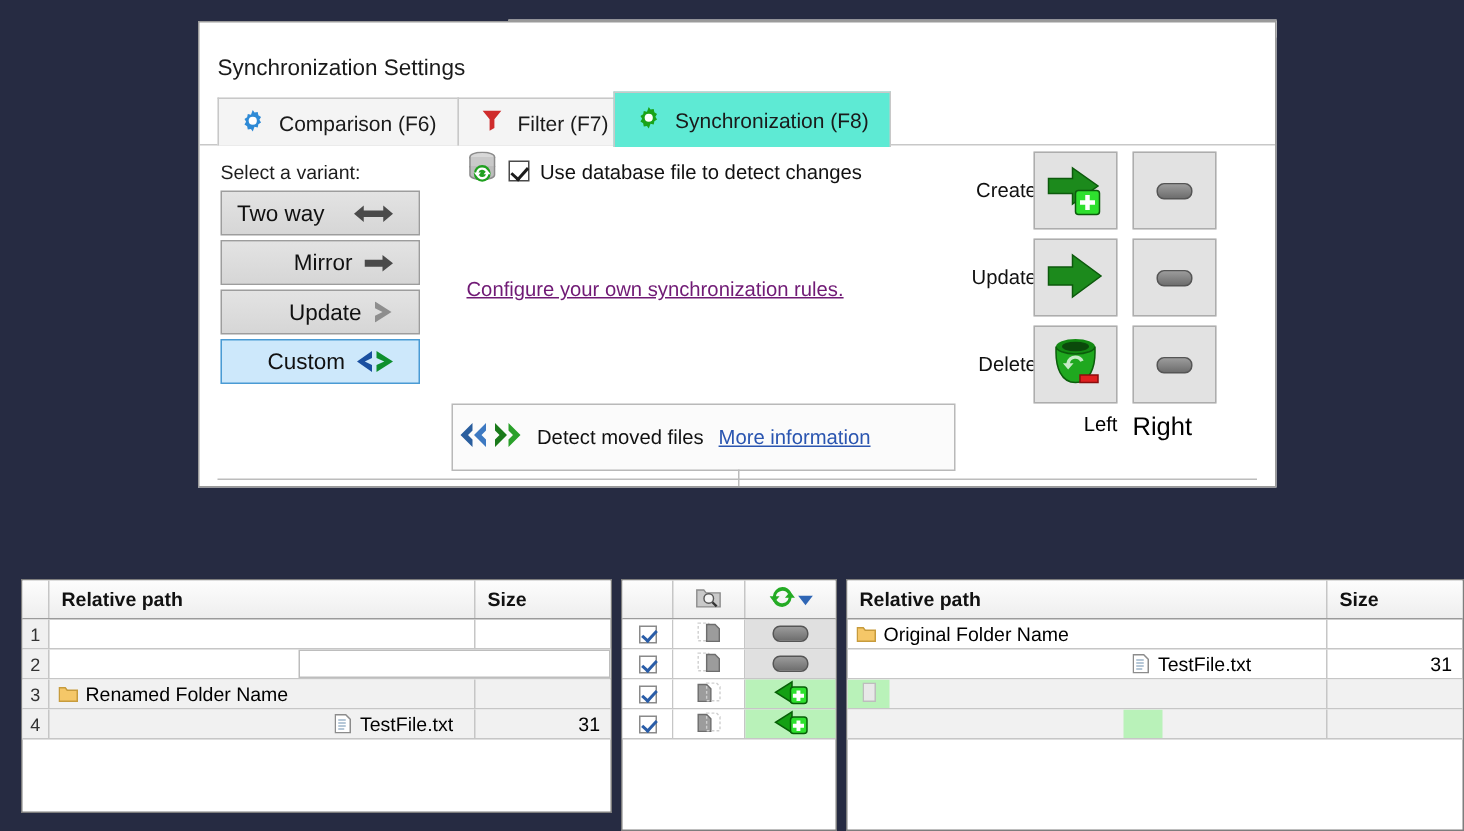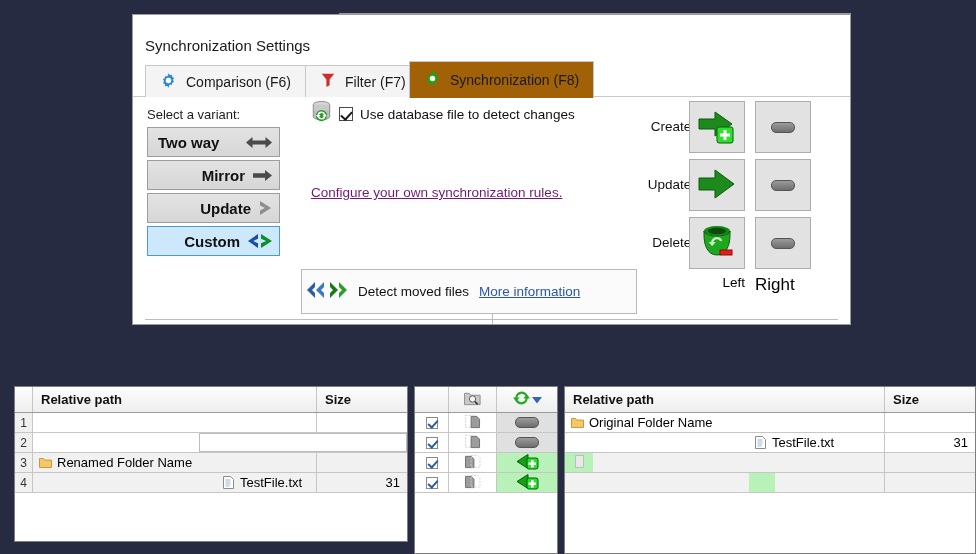--- a/index.html
+++ b/index.html
@@ -47,37 +47,37 @@
   }
   .tab{
     position:absolute;top:4px;height:32px;
     display:flex;align-items:center;gap:9px;
     padding:0 14px;box-sizing:border-box;
     background:#f4f4f4;border:1px solid #c8c8c8;border-bottom:none;
     font-size:14px;color:#1a1a1a;
     white-space:nowrap;
   }
   .tab.active{
-    background:#a16207;top:0;height:37px;border-color:#c8c8c8;
+    background:#5eead4;top:0;height:37px;border-color:#c8c8c8;
     z-index:3;
   }
   #tab-comparison{left:12px;}
   #tab-filter{left:172px;}
   #tab-synchronization{left:276px;}
 
   
   #dialog-body{position:absolute;left:0;top:82px;right:0;bottom:0;}
   #variant-label{position:absolute;left:14px;top:10px;font-size:13px;color:#1d1d1d;}
   .variant-btn{
     position:absolute;left:14px;width:133px;height:30px;
     background:linear-gradient(#e3e3e3,#d6d6d6);
     border:1px solid #9d9d9d;box-sizing:border-box;
     display:flex;align-items:center;justify-content:flex-end;
-    gap:8px;padding-right:7px;
-    font-size:15px;font-weight:bold;color:#111;
+    gap:8px;padding-right:17px;
+    font-size:15px;font-weight:normal;color:#111;
   }
   .variant-btn.sel{
     background:#cde8fb;border:1px solid #4a9bd4;
   }
   #variant-twoway{top:30px;justify-content:space-between;padding-left:10px;}
   #variant-mirror{top:63px;}
   #variant-update{top:96px;}
   #variant-custom{top:129px;}
 
   .arrow-icon{display:inline-flex;align-items:center;}

